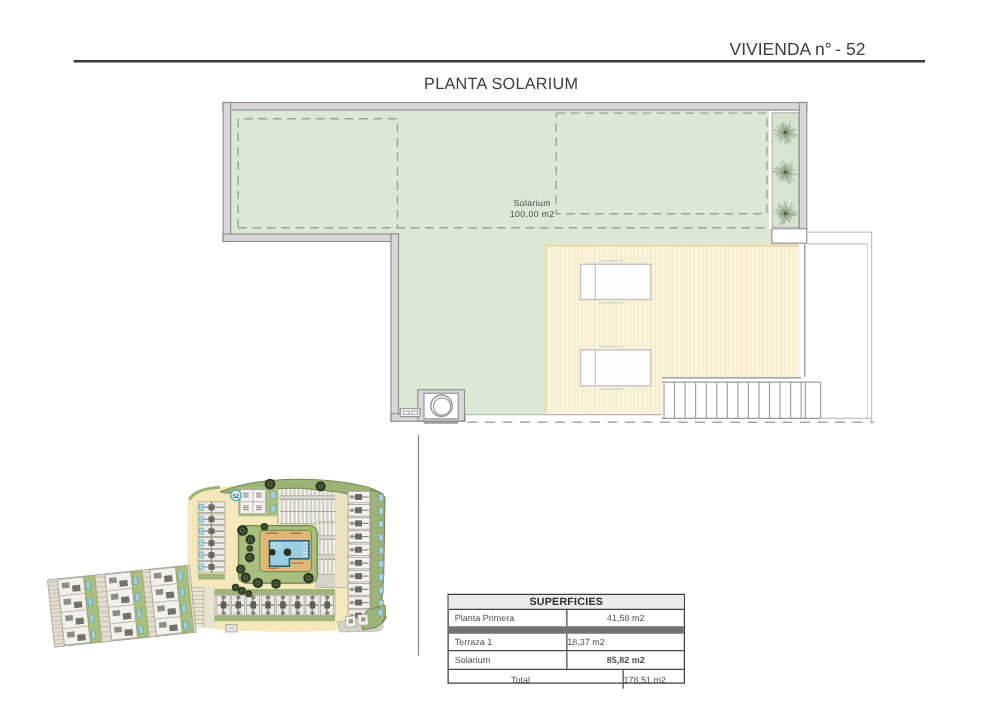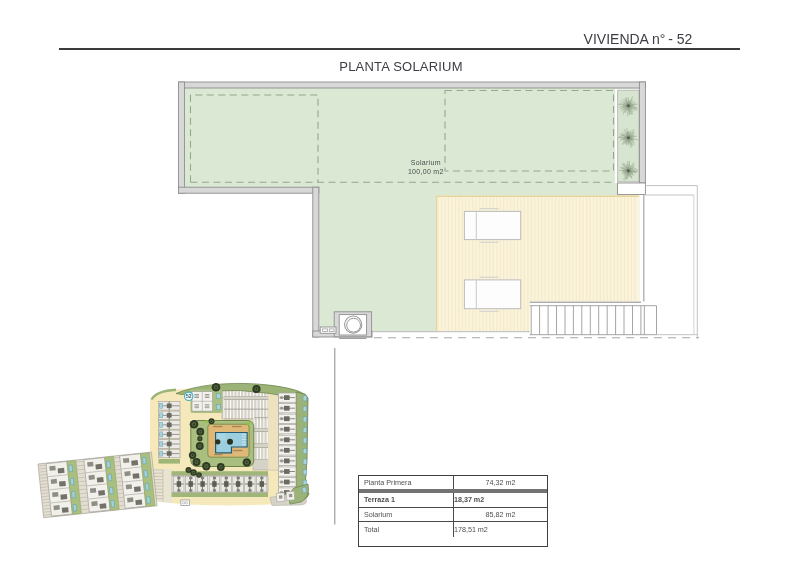--- a/index.html
+++ b/index.html
@@ -766,32 +766,33 @@
 <g>
         <rect x="180.8" y="499.9" width="8.6" height="5.6" fill="#ffffff" stroke="#9a9a9a" stroke-width="0.8"></rect>
 <circle cx="183.5" cy="502.7" r="1.2" fill="none" stroke="#9a9a9a" stroke-width="0.6"></circle>
 <circle cx="186.5" cy="502.7" r="1.2" fill="none" stroke="#9a9a9a" stroke-width="0.6"></circle>
       </g>
 </g>
 </svg>
 
 <div class="abs" style="left:357.9px;top:475.2px;width:190.3px;height:72.2px;border:1.7px solid #3f3f3f;box-sizing:border-box;background:#fff;">
 
-
-  <div style="height:12.9px;border-bottom:4px solid #737373;display:flex;font-size:7.2px;color:#4f4f4f;">
+  <div style="height:10.8px;background:#ebebeb;border-bottom:1.6px solid #3f3f3f;text-align:center;font-size:8.5px;font-weight:bold;letter-spacing:0.2px;color:#2e2e2e;line-height:11.2px;">SUPERFICIES</div>
+
+  <div style="height:12.9px;border-bottom:6px solid #737373;display:flex;font-size:7.2px;color:#4f4f4f;">
     <div style="width:89px;border-right:1.2px solid #4a4a4a;padding-left:5px;line-height:13px;">Planta Primera</div>
-    <div style="flex:1;text-align:center;line-height:13px;">74,32 m2</div>
+    <div style="flex:1;text-align:center;line-height:13px;">41,58 m2</div>
   </div>
 
-  <div style="height:13.5px;border-bottom:1px solid #4a4a4a;display:flex;font-size:7.2px;color:#4f4f4f;font-weight:bold;">
+  <div style="height:13.5px;border-bottom:1px solid #4a4a4a;display:flex;font-size:7.2px;color:#4f4f4f;">
     <div style="width:89px;border-right:1.2px solid #4a4a4a;padding-left:5px;line-height:13px;">Terraza 1</div>
     <div style="flex:1;text-align:left;line-height:13px;">18,37 m2</div>
   </div>
 
   <div style="height:13.4px;border-bottom:1px solid #4a4a4a;display:flex;font-size:7.2px;color:#4f4f4f;">
     <div style="width:89px;border-right:1.2px solid #4a4a4a;padding-left:5px;line-height:13px;">Solarium</div>
-    <div style="flex:1;text-align:center;line-height:13px;">85,82 m2</div>
+    <div style="flex:1;text-align:center;line-height:13px;font-weight:bold;">85,82 m2</div>
   </div>
 
   <div style="height:15px;display:flex;font-size:7.2px;color:#4f4f4f;">
-    <div style="width:89px;border-right:1.2px solid #4a4a4a;padding-left:5px;line-height:15px;">Total</div>
+    <div style="width:89px;border-right:1.2px solid #4a4a4a;padding-left:5px;line-height:15px;margin-left:45px;">Total</div>
     <div style="flex:1;text-align:left;line-height:15px;">178,51 m2</div>
   </div>
 </div>
 </body></html>

